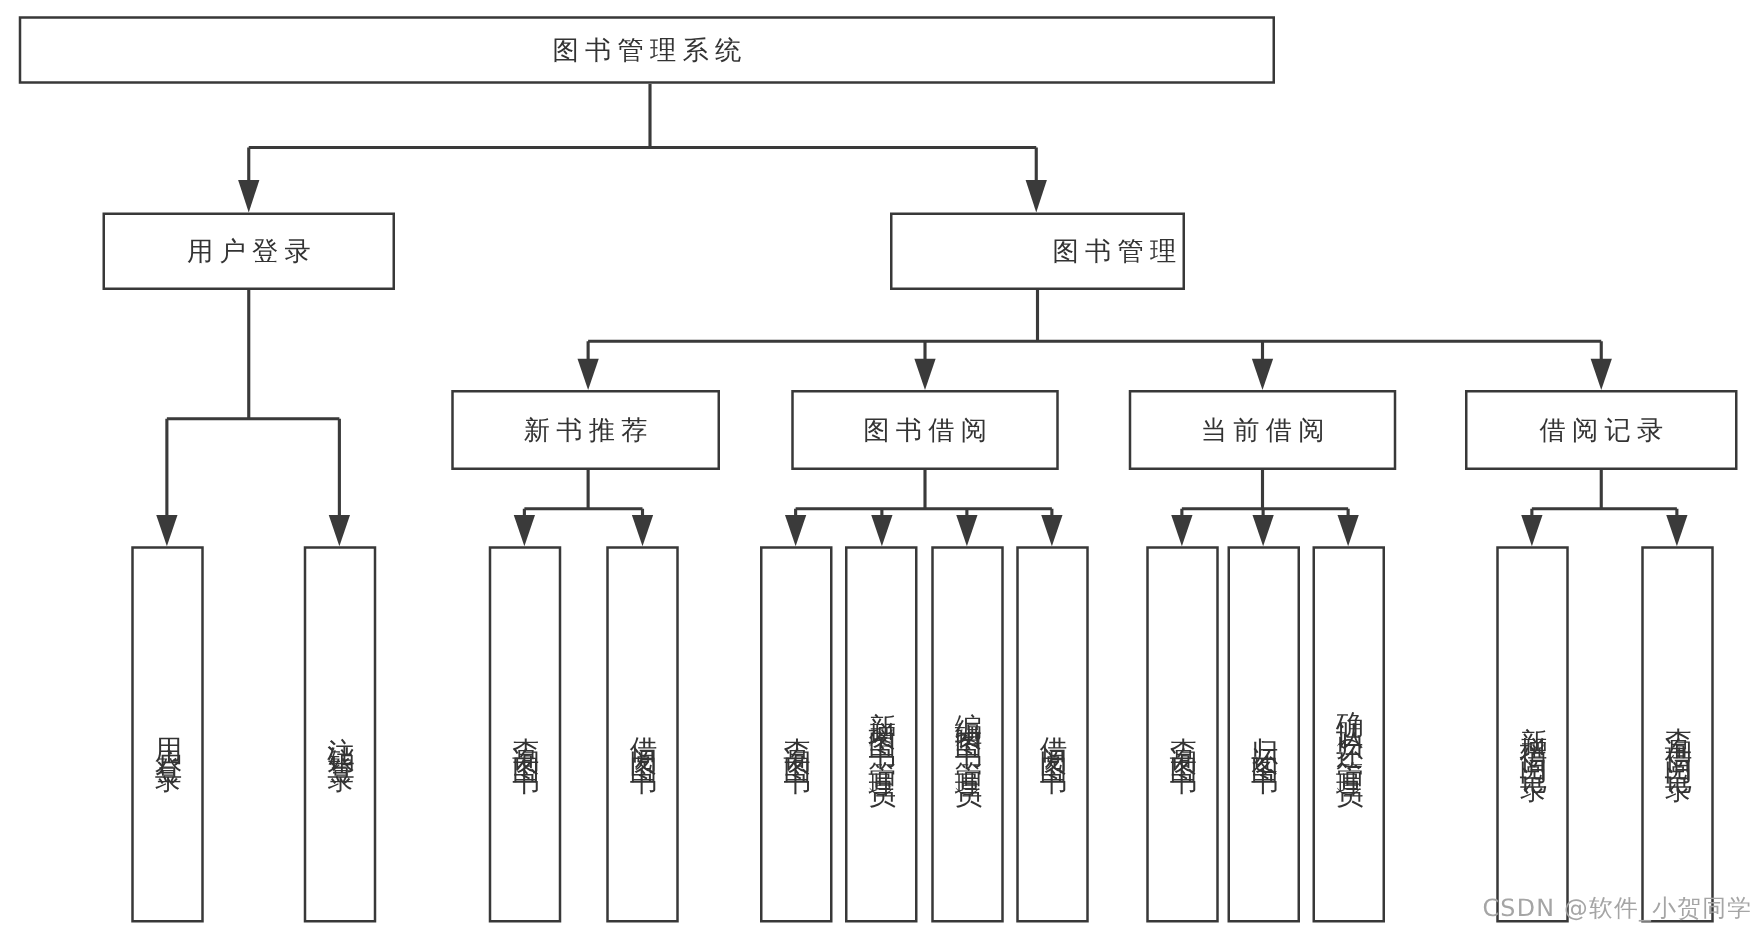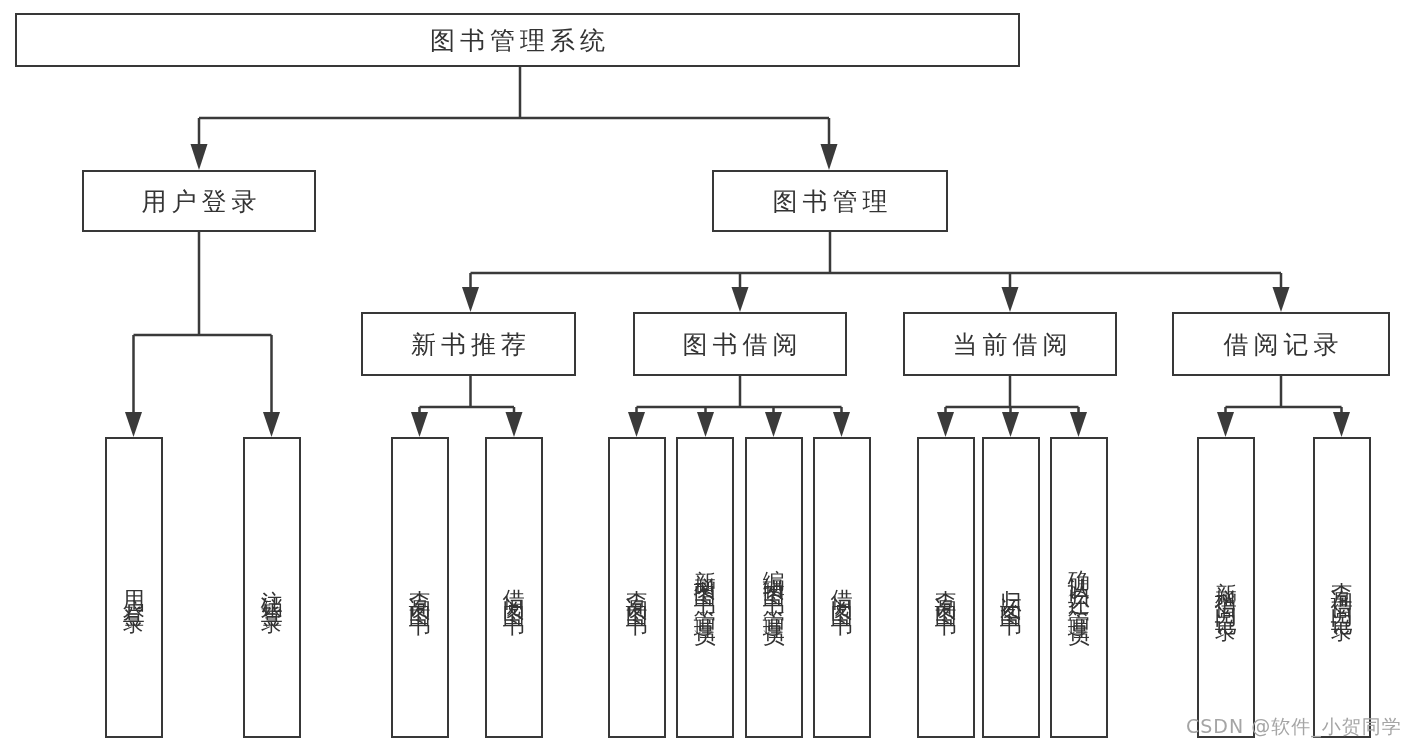--- a/index.html
+++ b/index.html
@@ -26,21 +26,21 @@
     position: absolute;
     box-sizing: border-box;
     background: #ffffff;
     border: 2px solid #383838;
     display: flex;
     align-items: center;
     justify-content: center;
     color: #333333;
   }
   .hlabel {
-    font-size: 25px;
+    font-size: 21px;
     letter-spacing: 5px;
     text-indent: 5px;
     white-space: nowrap;
     color: #333333;
   }
   .leaf .vlabel {
     writing-mode: vertical-rl;
     text-orientation: mixed;
     font-size: 22px;
     letter-spacing: 8px;
@@ -96,21 +96,21 @@
     </g>
   </svg>
 
   <div class="box" style="left:15px; top:13px; width:1005px; height:54px;">
     <span class="hlabel">图书管理系统</span>
   </div>
 
   <div class="box" style="left:82px; top:170px; width:234px; height:62px;">
     <span class="hlabel">用户登录</span>
   </div>
-  <div class="box" style="left:712px; top:170px; width:236px; height:62px;">
+  <div class="box" style="left:712px; top:170px; width:236px; height:62px;justify-content:flex-end;">
     <span class="hlabel">图书管理</span>
   </div>
 
   <div class="box" style="left:361px; top:312px; width:215px; height:64px;">
     <span class="hlabel">新书推荐</span>
   </div>
   <div class="box" style="left:903px; top:312px; width:214px; height:64px;">
     <span class="hlabel">当前借阅</span>
   </div>
   <div class="box" style="left:633px; top:312px; width:214px; height:64px;">

